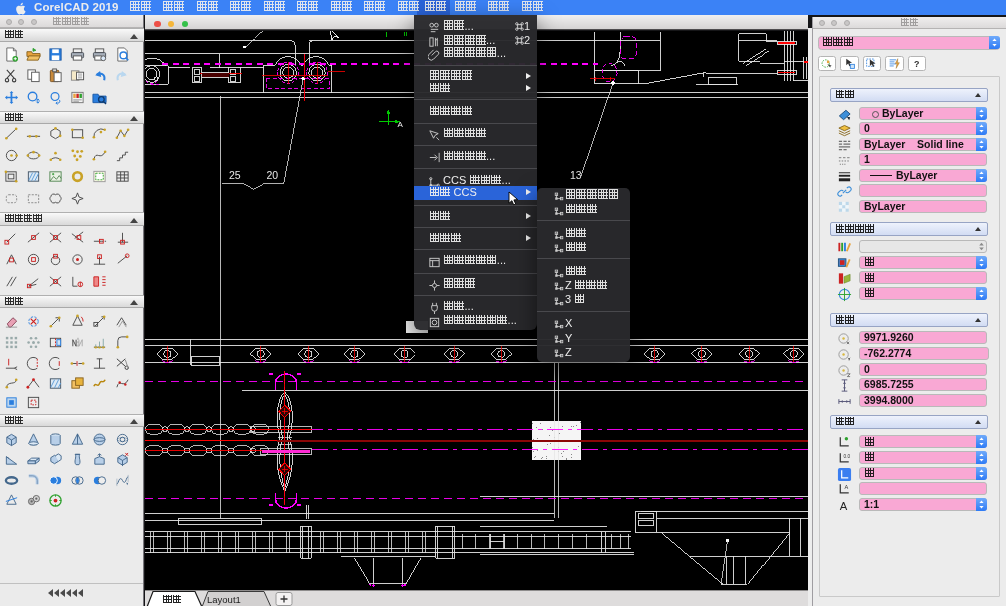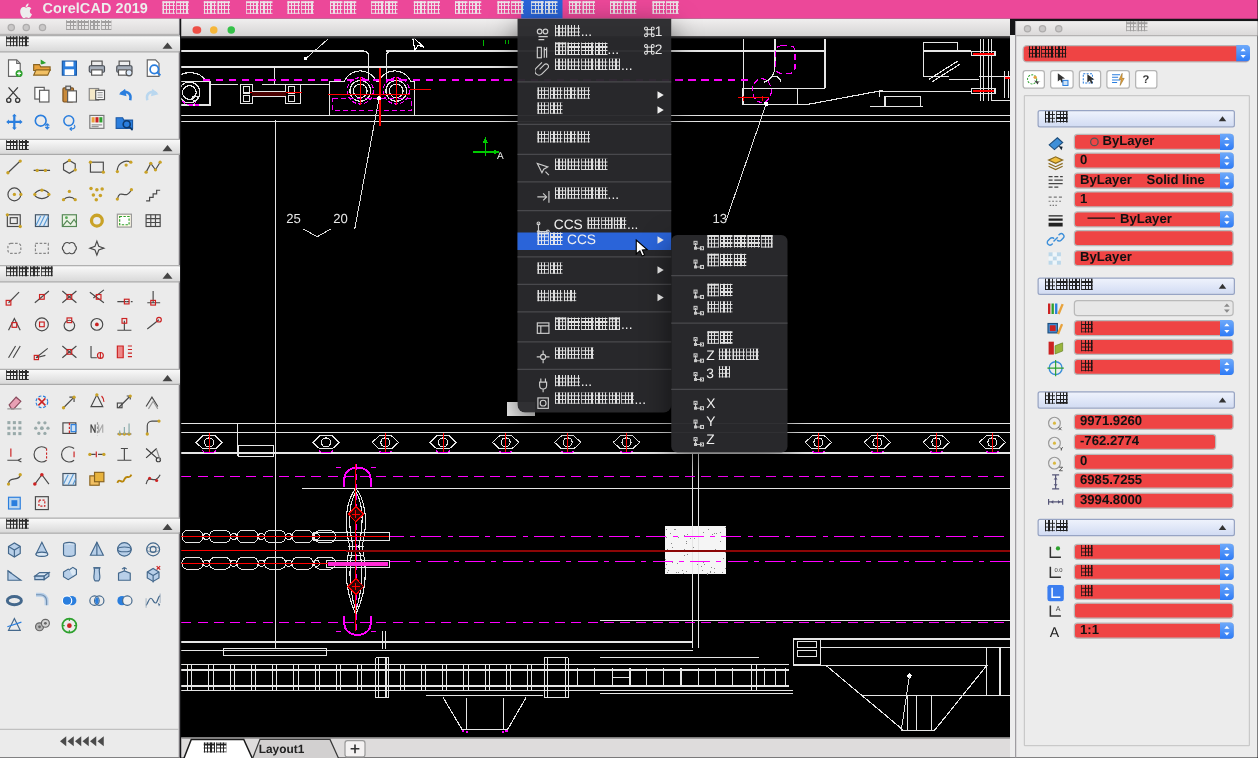--- a/index.html
+++ b/index.html
@@ -2,38 +2,38 @@
 <html><head><meta charset="utf-8">
 <style>
 *{margin:0;padding:0;box-sizing:border-box}
 html,body{width:1006px;height:606px;overflow:hidden;background:#161618;
  font-family:"Liberation Sans",sans-serif;-webkit-font-smoothing:antialiased}
 .abs{position:absolute}
 .c{display:inline-block;width:.88em;height:.86em;margin:0 .05em;vertical-align:-2%;
  background-image:repeating-linear-gradient(0deg,currentColor 0 1.1px,transparent 1.1px 2.9px),
  repeating-linear-gradient(90deg,currentColor 0 1px,transparent 1px 2.7px);
  opacity:.92}
-.mb{position:absolute;left:0;top:0;width:1006px;height:15px;background:#ec4899;color:#ededed;font-size:11.5px}
+.mb{position:absolute;left:0;top:0;width:1006px;height:15px;background:#3b82f6;color:#ededed;font-size:11.5px}
 .mb span{position:absolute;top:1px;line-height:13px}
 .menu{position:absolute;background:rgba(41,41,44,.97);box-shadow:0 7px 22px rgba(0,0,0,.55);color:#efefef;font-size:11px}
 .mi{position:absolute;left:0;width:100%;height:13.5px;line-height:13.5px}
 .mi .t{position:absolute;left:29px;white-space:nowrap}
 .mi .t2{position:absolute;left:15px;white-space:nowrap}
 .mi .sc{position:absolute;right:7px;color:#e8e8e8}
 .sep{position:absolute;left:0;width:100%;height:1px;background:#49494d}
 .hl{background:#2a64d9}
 .arr{position:absolute;right:6px;top:3.2px;width:0;height:0;border-left:5px solid #efefef;border-top:3.6px solid transparent;border-bottom:3.6px solid transparent}
 .pal{position:absolute;left:0;top:15px;width:143.5px;height:591px;background:#ebebeb;border-right:1px solid #77757a}
 .ptitle{position:absolute;left:0;top:0;width:100%;height:13px;background:linear-gradient(#f0eeee,#dcdada);border-bottom:1px solid #b5b3b3;color:#9b9999;font-size:9.5px;text-align:center;line-height:13px}
 .tl{position:absolute;width:6px;height:6px;border-radius:50%;background:#c9c7c7;border:.5px solid #aeacac}
 .shdr{position:absolute;left:0;width:143.5px;height:13.5px;background:linear-gradient(#f9f9f9,#d9d9d9);border-top:1px solid #b0b0b0;border-bottom:1px solid #a9a9a9;font-size:9.5px;font-weight:bold;color:#1c1c1c;line-height:12.5px;padding-left:5px}
 .tri{position:absolute;right:6px;top:4.5px;width:0;height:0;border-bottom:5px solid #555;border-left:4px solid transparent;border-right:4px solid transparent}
 .rp{position:absolute;left:812px;top:17px;width:194px;height:589px;background:#ececec;border-left:1px solid #9f9da1}
 .rhdr{position:absolute;left:17px;width:157.5px;height:13.5px;background:linear-gradient(#eef2fc,#d2dcf3);border:1px solid #97a4c4;border-radius:2px;font-size:10px;font-weight:bold;color:#111;line-height:12px;padding-left:4px}
-.fld{position:absolute;background:#ef4444;border:1px solid #b9b9b9;border-radius:3px;font-size:10.5px;font-weight:600;color:#111;line-height:11.5px;padding-left:4px;white-space:nowrap}
+.fld{position:absolute;background:#f9a8d4;border:1px solid #b9b9b9;border-radius:3px;font-size:10.5px;font-weight:600;color:#111;line-height:11.5px;padding-left:4px;white-space:nowrap}
 .step{position:absolute;right:-1px;top:-1px;width:11px;height:13px;border-radius:0 3px 3px 0;background:linear-gradient(#6faafa,#2e7bf6)}
 .gstep{position:absolute;right:-1px;top:-1px;width:11px;height:13px}
 .step svg,.gstep svg{position:absolute;left:0;top:0}
 .dtb{position:absolute;left:145px;top:14.5px;width:663px;height:15.5px;background:linear-gradient(#f0efef,#d5d3d3);border-bottom:1px solid #4e4c4e}
 .cv{position:absolute;left:145px;top:31px;width:663px;height:559px;background:#000}
 .tabs{position:absolute;left:145px;top:590px;width:663px;height:16px;background:#dedcdc;border-top:1px solid #8e8c8c}
 .strip{position:absolute;left:808px;top:28px;width:4px;height:578px;background:#ededed}
 i.c{font-style:normal}
 </style></head><body>
 <div class="mb">
@@ -831,21 +831,21 @@
     <path d="M330 29.5l1.8 10.5 2.8-3.8 4.4 1.4z" fill="none" stroke="#fff" stroke-width="0.9"></path>
   </svg>
 <div class="tabs">
     <svg class="abs" style="left:0;top:-1px" width="300" height="17" viewBox="0 0 300 17">
       <path d="M2 17L8 1.5H50L57 17Z" fill="#fff" stroke="#1a1a1a" stroke-width="1.2"></path>
       <path d="M57 17L63 1.5H119L126 17Z" fill="#d2d0d0" stroke="#3a3a3a" stroke-width="1"></path>
       <rect x="131" y="2.5" width="16" height="13" rx="2" fill="#f4f2f2" stroke="#9a9a9a"></rect>
       <path d="M139 5.5v7M135.5 9h7" stroke="#333" stroke-width="1.3"></path>
     </svg>
     <span class="abs" style="left:18px;top:3px;font-size:9.5px;font-weight:bold;color:#111"><i class="c"></i><i class="c"></i></span>
-    <span class="abs" style="left:62px;top:3px;font-size:9.5px;font-weight:bold;color:#222">Layout1</span>
+    <span class="abs" style="left:62px;top:3px;font-size:9.5px;font-weight:normal;color:#222">Layout1</span>
   </div>
 <div class="menu" style="left:414px;top:15px;width:123px;height:314.5px;border-radius:0 0 6px 6px">
     <div class="mi" style="top:4.6000000000000005px">
       <svg class="abs" style="left:14px;top:1.5px" width="13" height="13" viewBox="0 0 14 14">
         <circle cx="4" cy="4.5" r="2" fill="none" stroke="#ccc"></circle>
         <circle cx="9" cy="4.5" r="2" fill="none" stroke="#ccc"></circle>
         <path d="M3 9h8M3 11.5h5" stroke="#ccc"></path>
       </svg>
       <span class="t"><i class="c"></i><i class="c"></i>...</span>
       <span class="sc"><svg width="9" height="9" viewBox="0 0 10 10" style="vertical-align:-1px">
@@ -1204,21 +1204,21 @@
       <circle cx="7" cy="8" r="5" fill="none" stroke="#999"></circle>
       <circle cx="7" cy="8" r="1.3" fill="#d8b840"></circle>
       <path d="M10.5 11.5l2.5 2.5m0-2.5L10.5 14" stroke="#555" stroke-width="0.8"></path>
     </svg>
     <div class="fld" style="left:46px;top:314.3px;width:127.5px;height:13px">9971.9260</div>
     <svg style="position:absolute;left:24px;top:330px;" width="15" height="15" viewBox="0 0 16 16">
       <circle cx="7" cy="8" r="5" fill="none" stroke="#999"></circle>
       <circle cx="7" cy="8" r="1.3" fill="#d8b840"></circle>
       <path d="M11.5 11.5l1.3 1.3m1.2-1.3l-1.2 1.3v1.5" stroke="#555" stroke-width="0.8"></path>
     </svg>
-    <div class="fld" style="left:46px;top:330px;width:114px;height:13px">-762.2774</div>
+    <div class="fld" style="left:46px;top:330px;width:130px;height:13px">-762.2774</div>
     <svg style="position:absolute;left:24px;top:345.6px;" width="15" height="15" viewBox="0 0 16 16">
       <circle cx="7" cy="8" r="5" fill="none" stroke="#999"></circle>
       <circle cx="7" cy="8" r="1.3" fill="#d8b840"></circle>
       <path d="M11 11.5h3l-3 3h3" fill="none" stroke="#555" stroke-width="0.8"></path>
     </svg>
     <div class="fld" style="left:46px;top:345.6px;width:127.5px;height:13px">0</div>
     <svg style="position:absolute;left:24px;top:361.3px;" width="15" height="15" viewBox="0 0 16 16">
       <path d="M8 2v12M5 2h6M5 14h6" stroke="#557" fill="none"></path>
       <path d="M8 4l-1.7 2h3.4zM8 12l-1.7-2h3.4z" fill="#557"></path>
     </svg>

